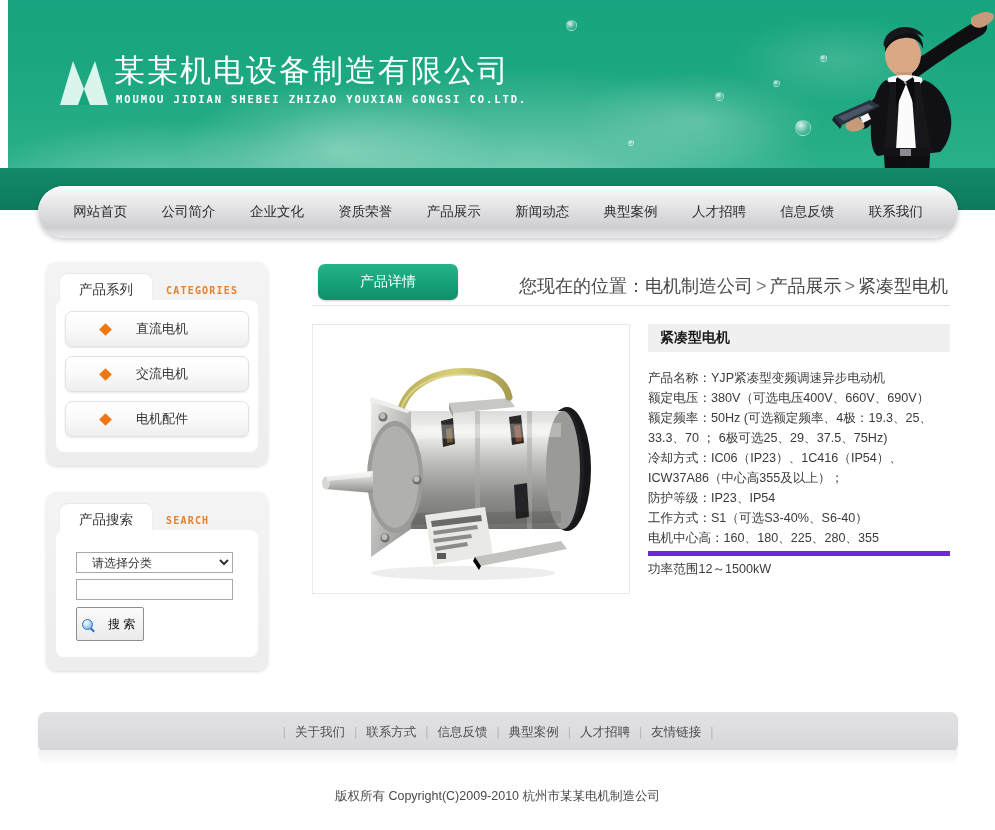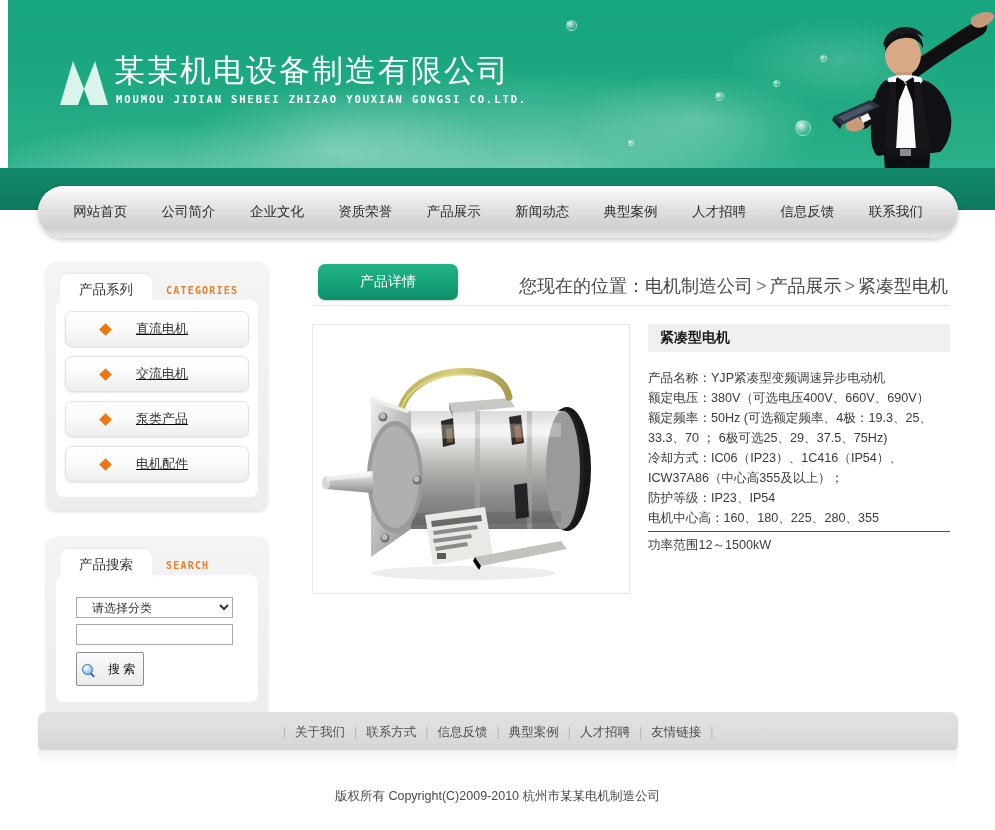--- a/index.html
+++ b/index.html
@@ -148,21 +148,20 @@
     font-weight: bold;
     letter-spacing: 1.2px;
     font-family: "DejaVu Sans Mono", "Liberation Mono", monospace;
     position: relative; top: -4px;
   }
   .panel-body {
     margin: 0 10px;
     background: #ffffff;
     border-radius: 8px;
     padding: 11px 0 6px 0;
-    text-decoration: underline;
   }
 
   .cat-item {
     display: flex;
     align-items: center;
     height: 36px;
     margin: 0 9px 9px 9px;
     border-radius: 7px;
     background: linear-gradient(to bottom, #ffffff 0%, #fbfbfb 45%, #eeeeee 100%);
     border: 1px solid #e2e2e2;
@@ -284,21 +283,21 @@
     color: #1a1a1a;
   }
   .prod-spec {
     margin-top: 16px;
     font-size: 12.6px;
     line-height: 20px;
     color: #3b3b3b;
   }
   .prod-spec div { white-space: normal; }
   .prod-spec .last {
-    border-top: 1px solid #6d28d9;
+    border-top: 5px solid #6d28d9;
     padding-top: 3px;
     margin-top: 3px;
   }
 
   
   .footer-bar {
     position: absolute; left: 38px; top: 712px;
     width: 920px; height: 40px;
     border-radius: 8px;
     background: linear-gradient(to bottom, #e2e2e4 0%, #dcdcde 55%, #d4d4d7 100%);
@@ -413,24 +412,20 @@
           <div class="panel-en">CATEGORIES</div>
         </div>
         <div class="panel-body">
           <div class="cat-item">
             <span class="cat-diamond"></span>
             <span class="cat-label">直流电机</span>
           </div>
           <div class="cat-item">
             <span class="cat-diamond"></span>
             <span class="cat-label">交流电机</span>
-          </div>
-          <div class="cat-item">
-            <span class="cat-diamond"></span>
-            <span class="cat-label">泵类产品</span>
           </div>
           <div class="cat-item">
             <span class="cat-diamond"></span>
             <span class="cat-label">电机配件</span>
           </div>
         </div>
       </div>
 
       <div class="panel">
         <div class="panel-head">
@@ -547,20 +542,21 @@
         </div>
 
         <div class="prod-info">
           <div class="prod-title-bar">紧凑型电机</div>
           <div class="prod-spec">
             <div>产品名称：YJP紧凑型变频调速异步电动机</div>
             <div>额定电压：380V（可选电压400V、660V、690V）</div>
             <div>额定频率：50Hz (可选额定频率、4极：19.3、25、33.3、70 ； 6极可选25、29、37.5、75Hz)</div>
             <div>冷却方式：IC06（IP23）、1C416（IP54）、ICW37A86（中心高355及以上）；</div>
             <div>防护等级：IP23、IP54</div>
+            <div>工作方式：S1（可选S3-40%、S6-40）</div>
             <div>电机中心高：160、180、225、280、355</div>
             <div class="last">功率范围12～1500kW</div>
           </div>
         </div>
 
       </div>
     </div>
   </div>
 
   <div class="footer-bar">

